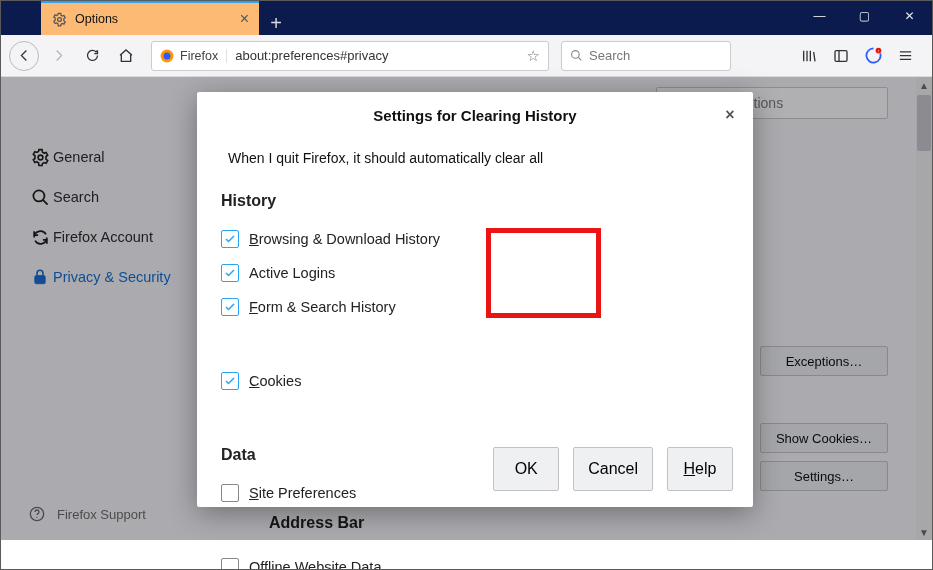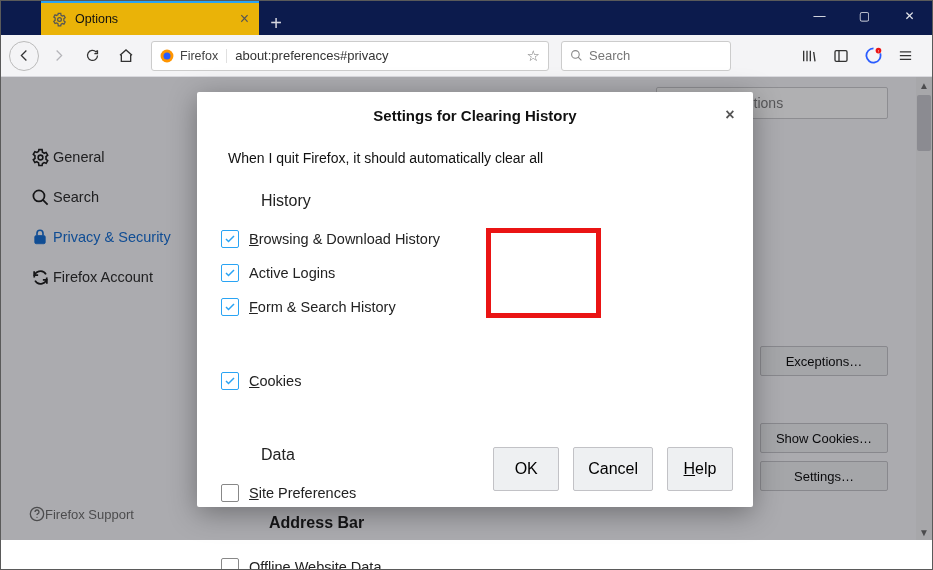--- a/index.html
+++ b/index.html
@@ -3,21 +3,21 @@
 <meta charset="utf-8">
 <style>
   * { box-sizing: border-box; font-family: "Segoe UI", Arial, sans-serif; }
   body { margin:0; padding:0; width:933px; height:570px; background:#fff; overflow:hidden; position:relative; border:1px solid #5a5a5a;}
   
   .titlebar { height:29px; background:#0c1b4d; display:flex; align-items:stretch; color:#fff; }
   .titlebar-spacer { flex:1; }
   .win-btn { width:45px; display:flex; align-items:center; justify-content:center; color:#fff; opacity:.9; font-size:12px;}
   
   .tabstrip { height:34px; background:#0c1b4d; display:flex; align-items:flex-end;}
-  .tab { height:32px; background:#eab308; border-top:2px solid #2aa4f4; width:218px; display:flex; align-items:center; padding:16px 10px; color:#111; font-size:12.5px; margin-left:0;}
+  .tab { height:32px; background:#fdba74; border-top:2px solid #2aa4f4; width:218px; display:flex; align-items:center; padding:16px 10px; color:#111; font-size:12.5px; margin-left:0;}
   .tab .favicon { width:16px; height:16px; margin-right:8px; display:flex; align-items:center; justify-content:center;}
   .tab .close-x { margin-left:auto; color:#555; font-size:16px; line-height:1; cursor:pointer;}
   .newtab { width:34px; display:flex; align-items:center; justify-content:center; color:#d7d7e0; font-size:20px; }
   
   .navbar { height:42px; background:#f4f4f6; border-bottom:1px solid #d9d9de; display:flex; align-items:center; padding:0 8px; gap:4px;}
   .navicon { width:30px; height:30px; border-radius:4px; display:flex; align-items:center; justify-content:center; color:#444;}
   .navicon.back { border:1px solid #bbb; border-radius:50%; width:30px; height:30px;}
   .navicon.dis { color:#b5b5b9;}
   .urlbox { flex:0 0 398px; height:30px; border:1px solid #ccc; background:#fff; border-radius:3px; display:flex; align-items:center; padding:0 8px; font-size:13px; color:#333; margin-left:6px;}
   .urlbox .fx { display:flex; align-items:center; gap:6px; color:#444; padding-right:8px; border-right:1px solid #e0e0e0; margin-right:8px; font-size:12.5px;}
@@ -28,35 +28,35 @@
   .content { position:relative; height:calc(570px - 29px - 34px - 42px - 2px); background:#f8f8fa; }
   .scrolltrack { position:absolute; right:0; top:0; bottom:0; width:16px; background:#f1f1f3;}
   .scrollthumb { position:absolute; right:1px; top:18px; width:14px; height:56px; background:#c6c6cd; border-radius:2px;}
   .scrollarrow { position:absolute; right:0; width:16px; height:16px; display:flex; align-items:center; justify-content:center; color:#666; font-size:10px;}
   
   .sidebar { position:absolute; left:28px; top:60px; width:190px; }
   .side-item { display:flex; align-items:center; height:40px; gap:2px; font-size:14.5px; color:#222; cursor:pointer;}
   .side-item.active { color:#0a67d1; }
   .side-item.active .sicon svg { stroke:#0a67d1; fill:#0a67d1;}
   .sicon { width:22px; display:flex; align-items:center; justify-content:center;}
-  .support { position:absolute; left:28px; bottom:18px; display:flex; align-items:center; color:#666; font-size:13px;}
+  .support { position:absolute; left:28px; bottom:18px; display:flex; align-items:center; gap:12px; color:#666; font-size:13px;}
   
   .findbar { position:absolute; right:44px; top:10px; width:232px; height:32px; border:1px solid #c9c9cd; background:#fff; display:flex; align-items:center; padding:0 10px; color:#777; font-size:14px; gap:8px; border-radius:2px;}
   
   .page-btn { position:absolute; height:30px; border:1px solid #c2c2c6; background:#eef0f2; font-size:13px; display:flex; align-items:center; justify-content:center; border-radius:2px;}
   .addrhead { position:absolute; left:268px; bottom:8px; font-weight:600; font-size:16px; color:#111;}
   
   .overlay { position:absolute; inset:0; background:rgba(30,30,34,.35);}
   
   .dialog { position:absolute; left:196px; top:15px; width:556px; height:415px; background:#fff; box-shadow:0 6px 28px rgba(0,0,0,.35); border-radius:2px;}
   .dlg-head { position:relative; height:46px; display:flex; align-items:center; justify-content:center; font-size:15px; font-weight:600; color:#111;}
   .dlg-close { position:absolute; right:12px; top:12px; width:22px; height:22px; display:flex; align-items:center; justify-content:center; color:#555; font-size:16px; cursor:pointer;}
   .dlg-body { padding:6px 24px 0 24px; color:#222;}
   .intro { font-size:14px; color:#111; margin-top:6px;margin-left:7px;}
-  .section-h { font-weight:400; font-size:16px; margin-top:26px;margin-left:40px; }
+  .section-h { font-weight:700; font-size:16px; margin-top:26px; }
   .grid { display:flex; gap:40px; margin-top:12px;flex-direction:column;}
   .col { flex:1; }
   .chk { display:flex; align-items:center; gap:10px; height:34px; font-size:14.5px;}
   .chkbox { width:18px; height:18px; border:1px solid #888; border-radius:2px; display:flex; align-items:center; justify-content:center; background:#fff;}
   .chkbox.checked { border-color:#2aa4f4;}
   .chkbox.checked svg { display:block;}
   .chkbox svg { display:none; width:12px; height:12px; stroke:#2aa4f4; stroke-width:3; fill:none;}
   .ul { text-decoration:underline; text-decoration-thickness:1px;}
   .dlg-foot { position:absolute; right:20px; bottom:16px; display:flex; gap:14px;}
   .btn { height:44px; min-width:66px; padding:10px 14px; border:1px solid #c2c2c6; background:#eef0f2; font-size:16px; display:flex; align-items:center; justify-content:center; border-radius:2px; cursor:pointer;}
@@ -184,38 +184,38 @@
     </div>
     <div class="side-item">
       <span class="sicon">
           <svg width="19" height="19" viewBox="0 0 24 24" fill="none" stroke="#111" stroke-width="2.2">
             <circle cx="10" cy="10" r="7"></circle>
             <path d="M21 21l-6-6"></path>
           </svg>
         </span>
       <span>Search</span>
     </div>
+    <div class="side-item">
+      <span class="sicon">
+          <svg width="19" height="19" viewBox="0 0 24 24" fill="none" stroke="#111" stroke-width="2.2">
+            <path d="M20 12a8 8 0 0 1-14.9 4M4 12a8 8 0 0 1 14.9-4"></path>
+            <path d="M4 4v5h5M20 20v-5h-5"></path>
+          </svg>
+        </span>
+      <span>Firefox Account</span>
+    </div>
     <div class="side-item active">
       <span class="sicon">
           <svg width="18" height="18" viewBox="0 0 24 24" fill="#0a67d1">
             <rect x="5" y="10" width="14" height="11" rx="2"></rect>
             <path d="M8 10V7a4 4 0 1 1 8 0v3" fill="none" stroke="#0a67d1" stroke-width="2.2"></path>
           </svg>
         </span>
       <span style="white-space:nowrap; overflow:hidden;">Privacy &amp; Security</span>
     </div>
-    <div class="side-item">
-      <span class="sicon">
-          <svg width="19" height="19" viewBox="0 0 24 24" fill="none" stroke="#111" stroke-width="2.2">
-            <path d="M20 12a8 8 0 0 1-14.9 4M4 12a8 8 0 0 1 14.9-4"></path>
-            <path d="M4 4v5h5M20 20v-5h-5"></path>
-          </svg>
-        </span>
-      <span>Firefox Account</span>
-    </div>
   </div>
 
   <div class="support">
     <svg width="16" height="16" viewBox="0 0 24 24" fill="none" stroke="#666" stroke-width="2">
         <circle cx="12" cy="12" r="10"></circle>
         <path d="M9 9a3 3 0 1 1 4 2.8c-.8.4-1 1-1 1.7"></path>
         <circle cx="12" cy="17" r="1" fill="#666" stroke="none"></circle>
       </svg>
     <span>Firefox Support</span>
   </div>

